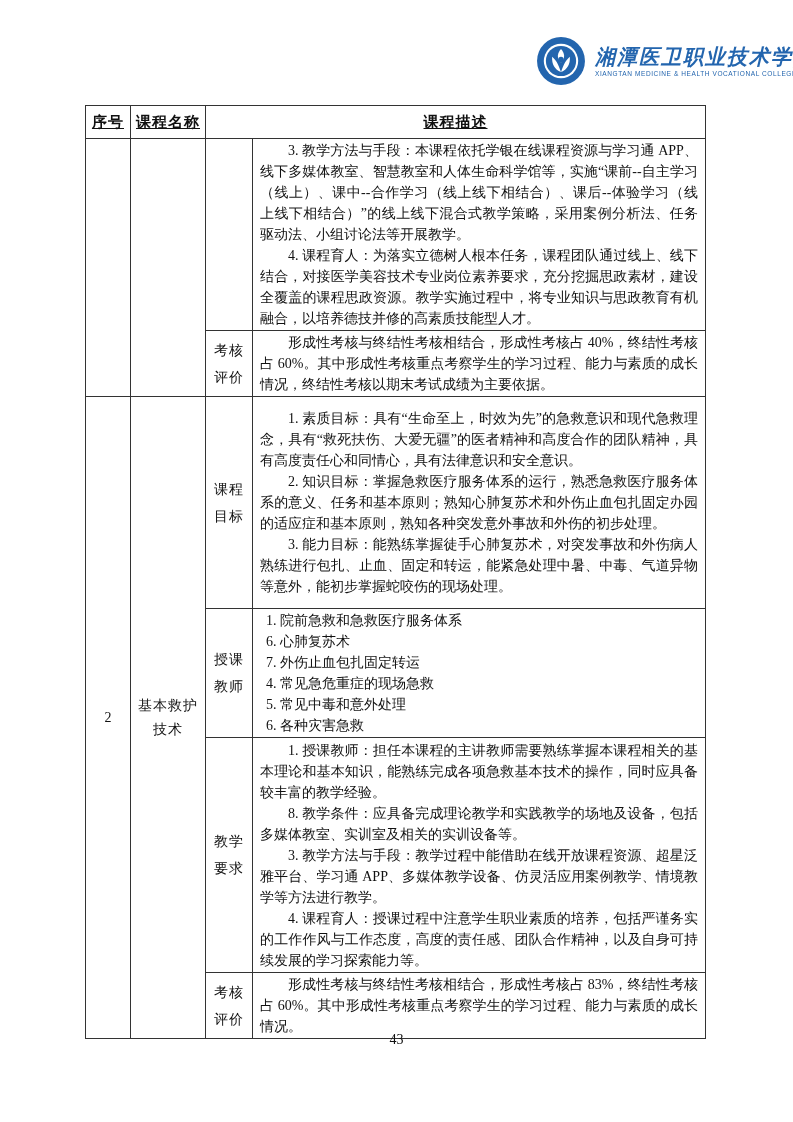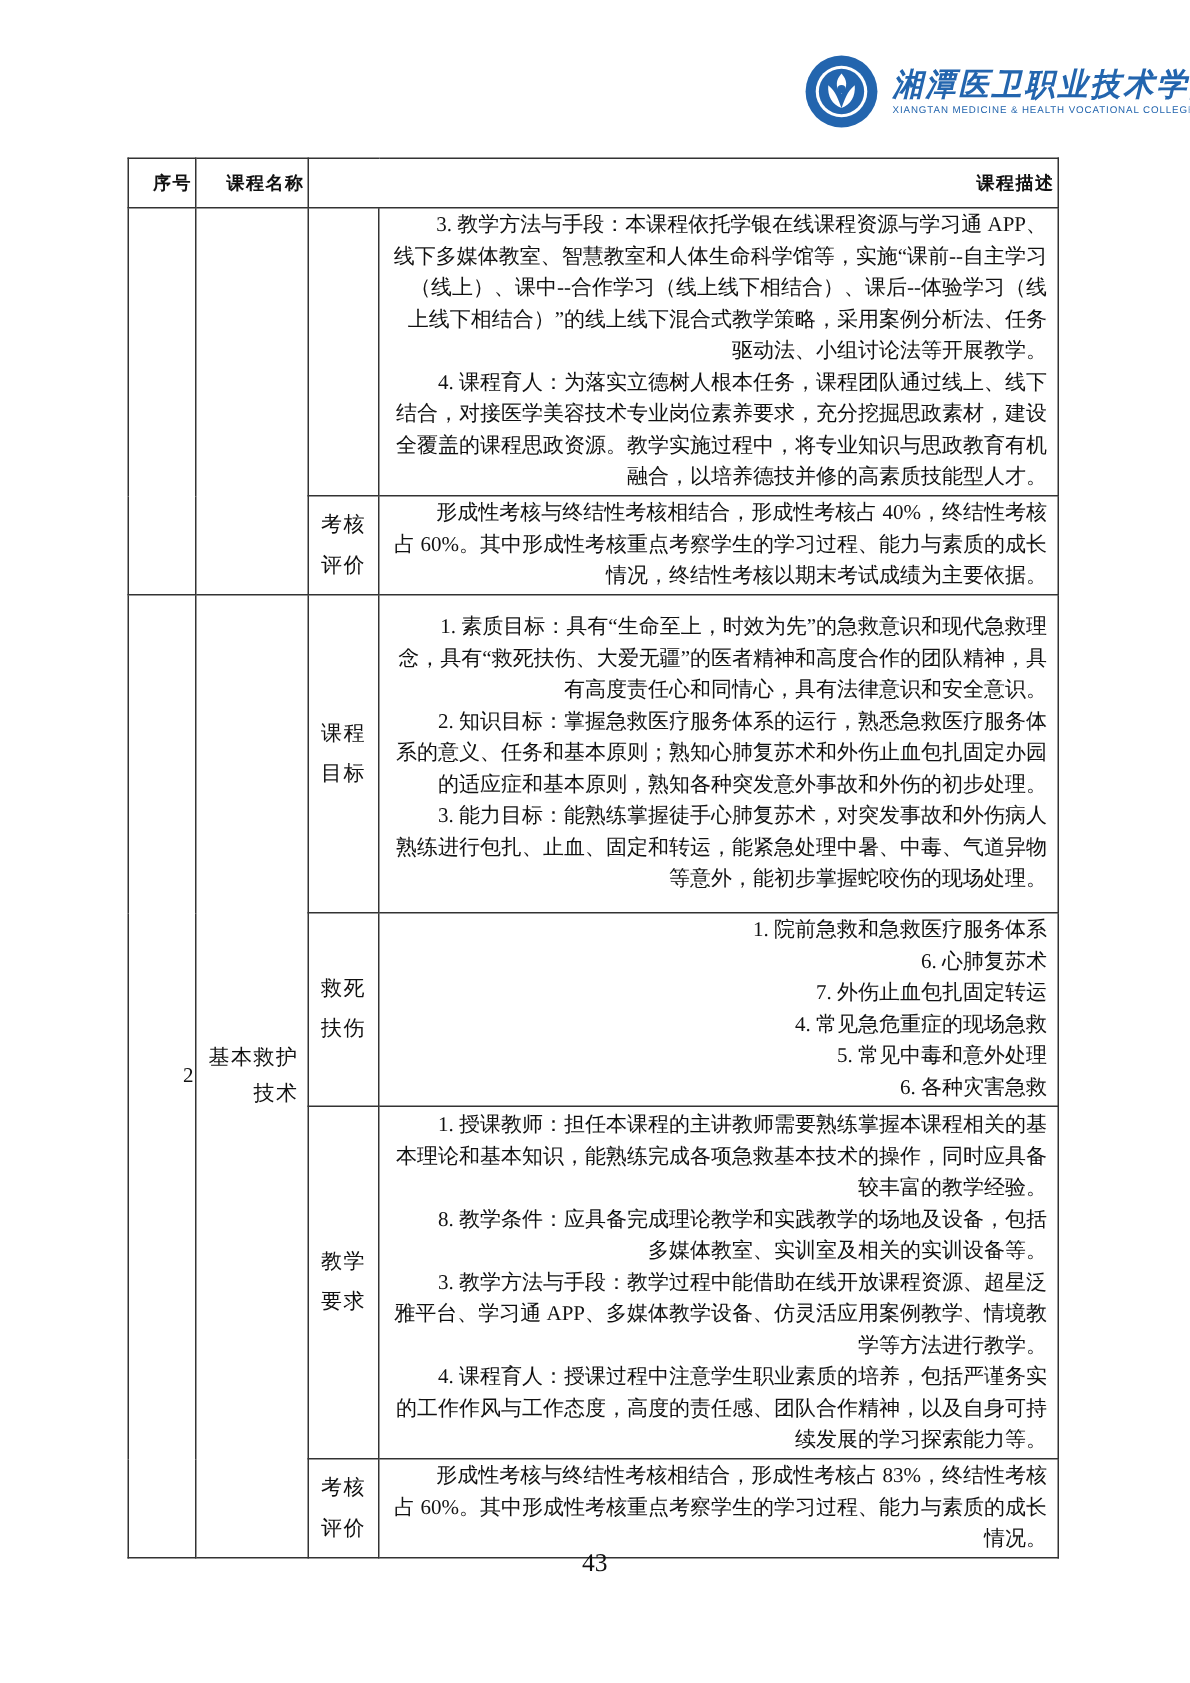--- a/index.html
+++ b/index.html
@@ -26,41 +26,41 @@
 
   
   table.course{
     position:absolute;left:85px;top:105px;width:620px;
     border-collapse:collapse;table-layout:fixed;
   }
   table.course col.c-seq{width:45px;}
   table.course col.c-name{width:75px;}
   table.course col.c-label{width:47px;}
   table.course col.c-desc{width:453px;}
-  table.course th,table.course td{border:1px solid #333;text-align:right;}
+  table.course th,table.course td{border:1px solid #333;}
   table.course th{
-    font-size:12px;font-weight:bold;vertical-align:middle;
-    padding:4px 2px;letter-spacing:1px;
+    font-size:15px;font-weight:bold;text-align:center;vertical-align:middle;
+    padding:4px 2px;letter-spacing:1px;text-decoration:underline;
   }
   td.seq,td.course-name,td.sec-label{
     text-align:center;vertical-align:middle;font-size:14px;
   }
   td.course-name{padding:0 6px;line-height:24px;letter-spacing:1px;}
   td.sec-label{padding:0 8px;line-height:27px;letter-spacing:1px;}
   td.desc{
     vertical-align:middle;padding:1px 7px;font-size:14px;line-height:21px;
     text-align:justify;text-justify:inter-ideograph;margin-left:24px;
   }
   td.desc p{margin:0;text-indent:2em;}
   td.desc .li{margin:0;text-indent:6px;}
 
   
   .page-number{
     position:absolute;top:1032px;left:0;width:100%;
-    text-align:center;font-size:17px;color:#111;
+    text-align:center;font-size:14px;color:#111;
   }
 </style>
 </head>
 <body>
 
 <div class="page">
 
   <div class="logo">
     <svg class="emblem" viewBox="0 0 48 48" aria-hidden="true">
       <circle cx="24" cy="24" r="23" fill="#2365ae"></circle>
@@ -114,21 +114,21 @@
       <td class="course-name" rowspan="4">基本救护技术</td>
       <td class="sec-label">课程目标</td>
       <td class="desc">
         <p>1. 素质目标：具有“生命至上，时效为先”的急救意识和现代急救理念，具有“救死扶伤、大爱无疆”的医者精神和高度合作的团队精神，具有高度责任心和同情心，具有法律意识和安全意识。</p>
         <p>2. 知识目标：掌握急救医疗服务体系的运行，熟悉急救医疗服务体系的意义、任务和基本原则；熟知心肺复苏术和外伤止血包扎固定办园的适应症和基本原则，熟知各种突发意外事故和外伤的初步处理。</p>
         <p>3. 能力目标：能熟练掌握徒手心肺复苏术，对突发事故和外伤病人熟练进行包扎、止血、固定和转运，能紧急处理中暑、中毒、气道异物等意外，能初步掌握蛇咬伤的现场处理。</p>
       </td>
     </tr>
 
     <tr style="height:125px;">
-      <td class="sec-label">救死扶伤</td>
+      <td class="sec-label">授课教师</td>
       <td class="desc">
         <div class="li">1. 院前急救和急救医疗服务体系</div>
         <div class="li">6. 心肺复苏术</div>
         <div class="li">7. 外伤止血包扎固定转运</div>
         <div class="li">4. 常见急危重症的现场急救</div>
         <div class="li">5. 常见中毒和意外处理</div>
         <div class="li">6. 各种灾害急救</div>
       </td>
     </tr>
 

